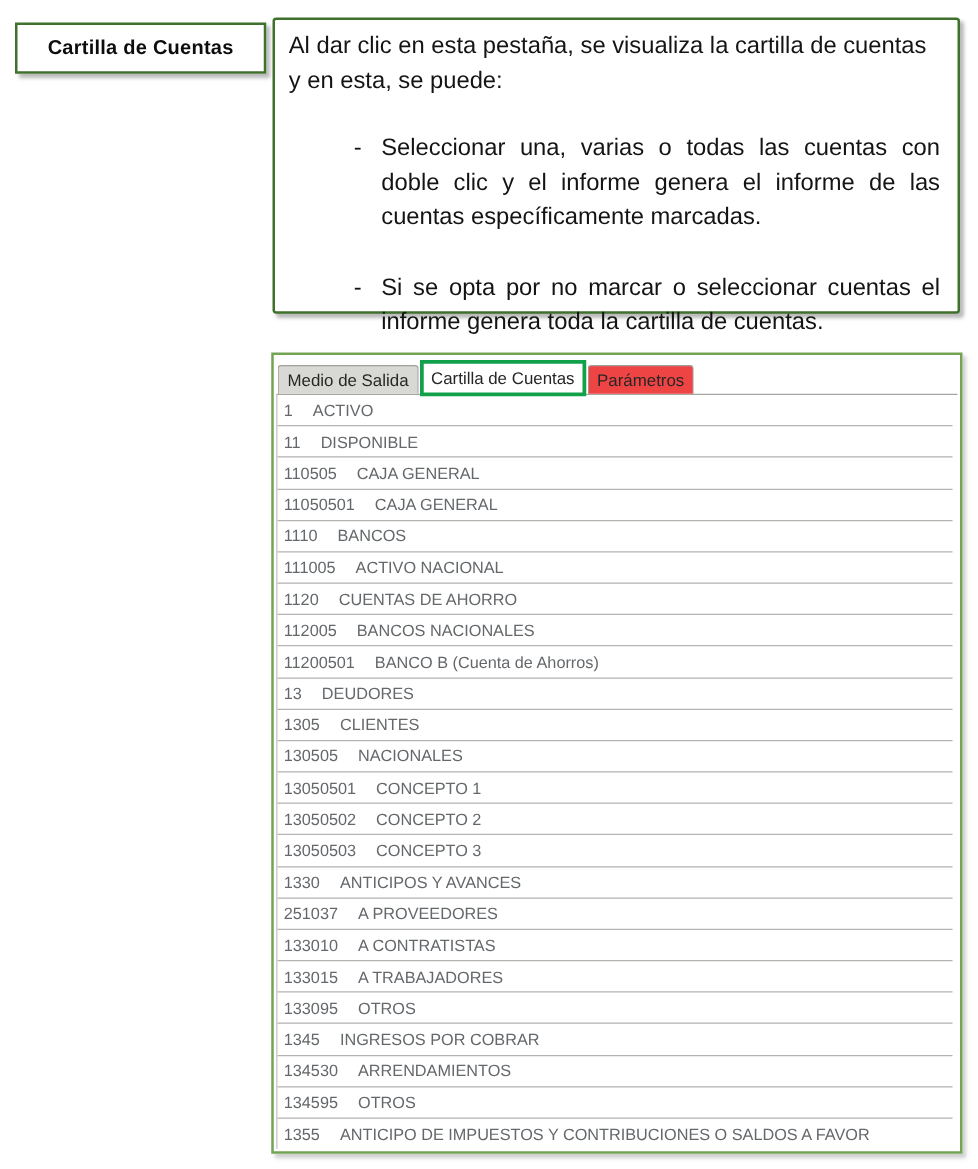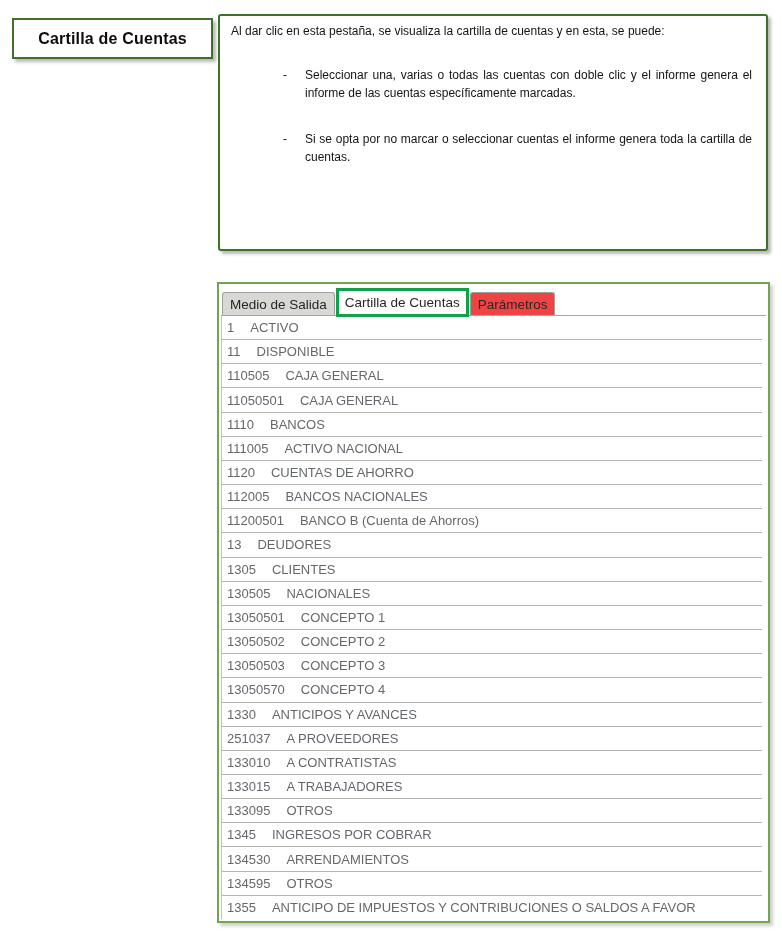--- a/index.html
+++ b/index.html
@@ -23,21 +23,21 @@
     display:flex;align-items:center;justify-content:center;
   }
   .title-box .label{font-size:16px;font-weight:bold;color:#0d0d0d;letter-spacing:.2px;}
 
   
   .desc-box{
     position:absolute;left:218px;top:14px;width:550px;height:237px;
     background:#fff;border:2px solid var(--doc-box-border);border-radius:3px;
     box-shadow:3px 3px 3px rgba(130,130,130,.55);
     padding:7px 11px 0 11px;
-    font-size:12px;color:#141414;line-height:1.45;
+    font-size:19px;color:#141414;line-height:1.45;
   }
   .desc-intro{margin-bottom:27px;}
   .bullet{display:flex;margin-bottom:29px;}
   .bullet .marker{flex:none;width:22px;margin-left:52px;text-align:left;}
   .bullet .btext{flex:1;text-align:justify;padding-right:3px;}
 
   
   .shot{
     position:absolute;left:217px;top:282px;width:553px;height:641px;
     background:#fff;border:2px solid var(--screenshot-border);
@@ -158,24 +158,20 @@
         </div>
           <div class="row">
           <span class="code">13050502</span>
           <span class="name">CONCEPTO 2</span>
         </div>
           <div class="row">
           <span class="code">13050503</span>
           <span class="name">CONCEPTO 3</span>
         </div>
           <div class="row">
-          <span class="code">13050570</span>
-          <span class="name">CONCEPTO 4</span>
-        </div>
-          <div class="row">
           <span class="code">1330</span>
           <span class="name">ANTICIPOS Y AVANCES</span>
         </div>
           <div class="row">
           <span class="code">251037</span>
           <span class="name">A PROVEEDORES</span>
         </div>
           <div class="row">
           <span class="code">133010</span>
           <span class="name">A CONTRATISTAS</span>

